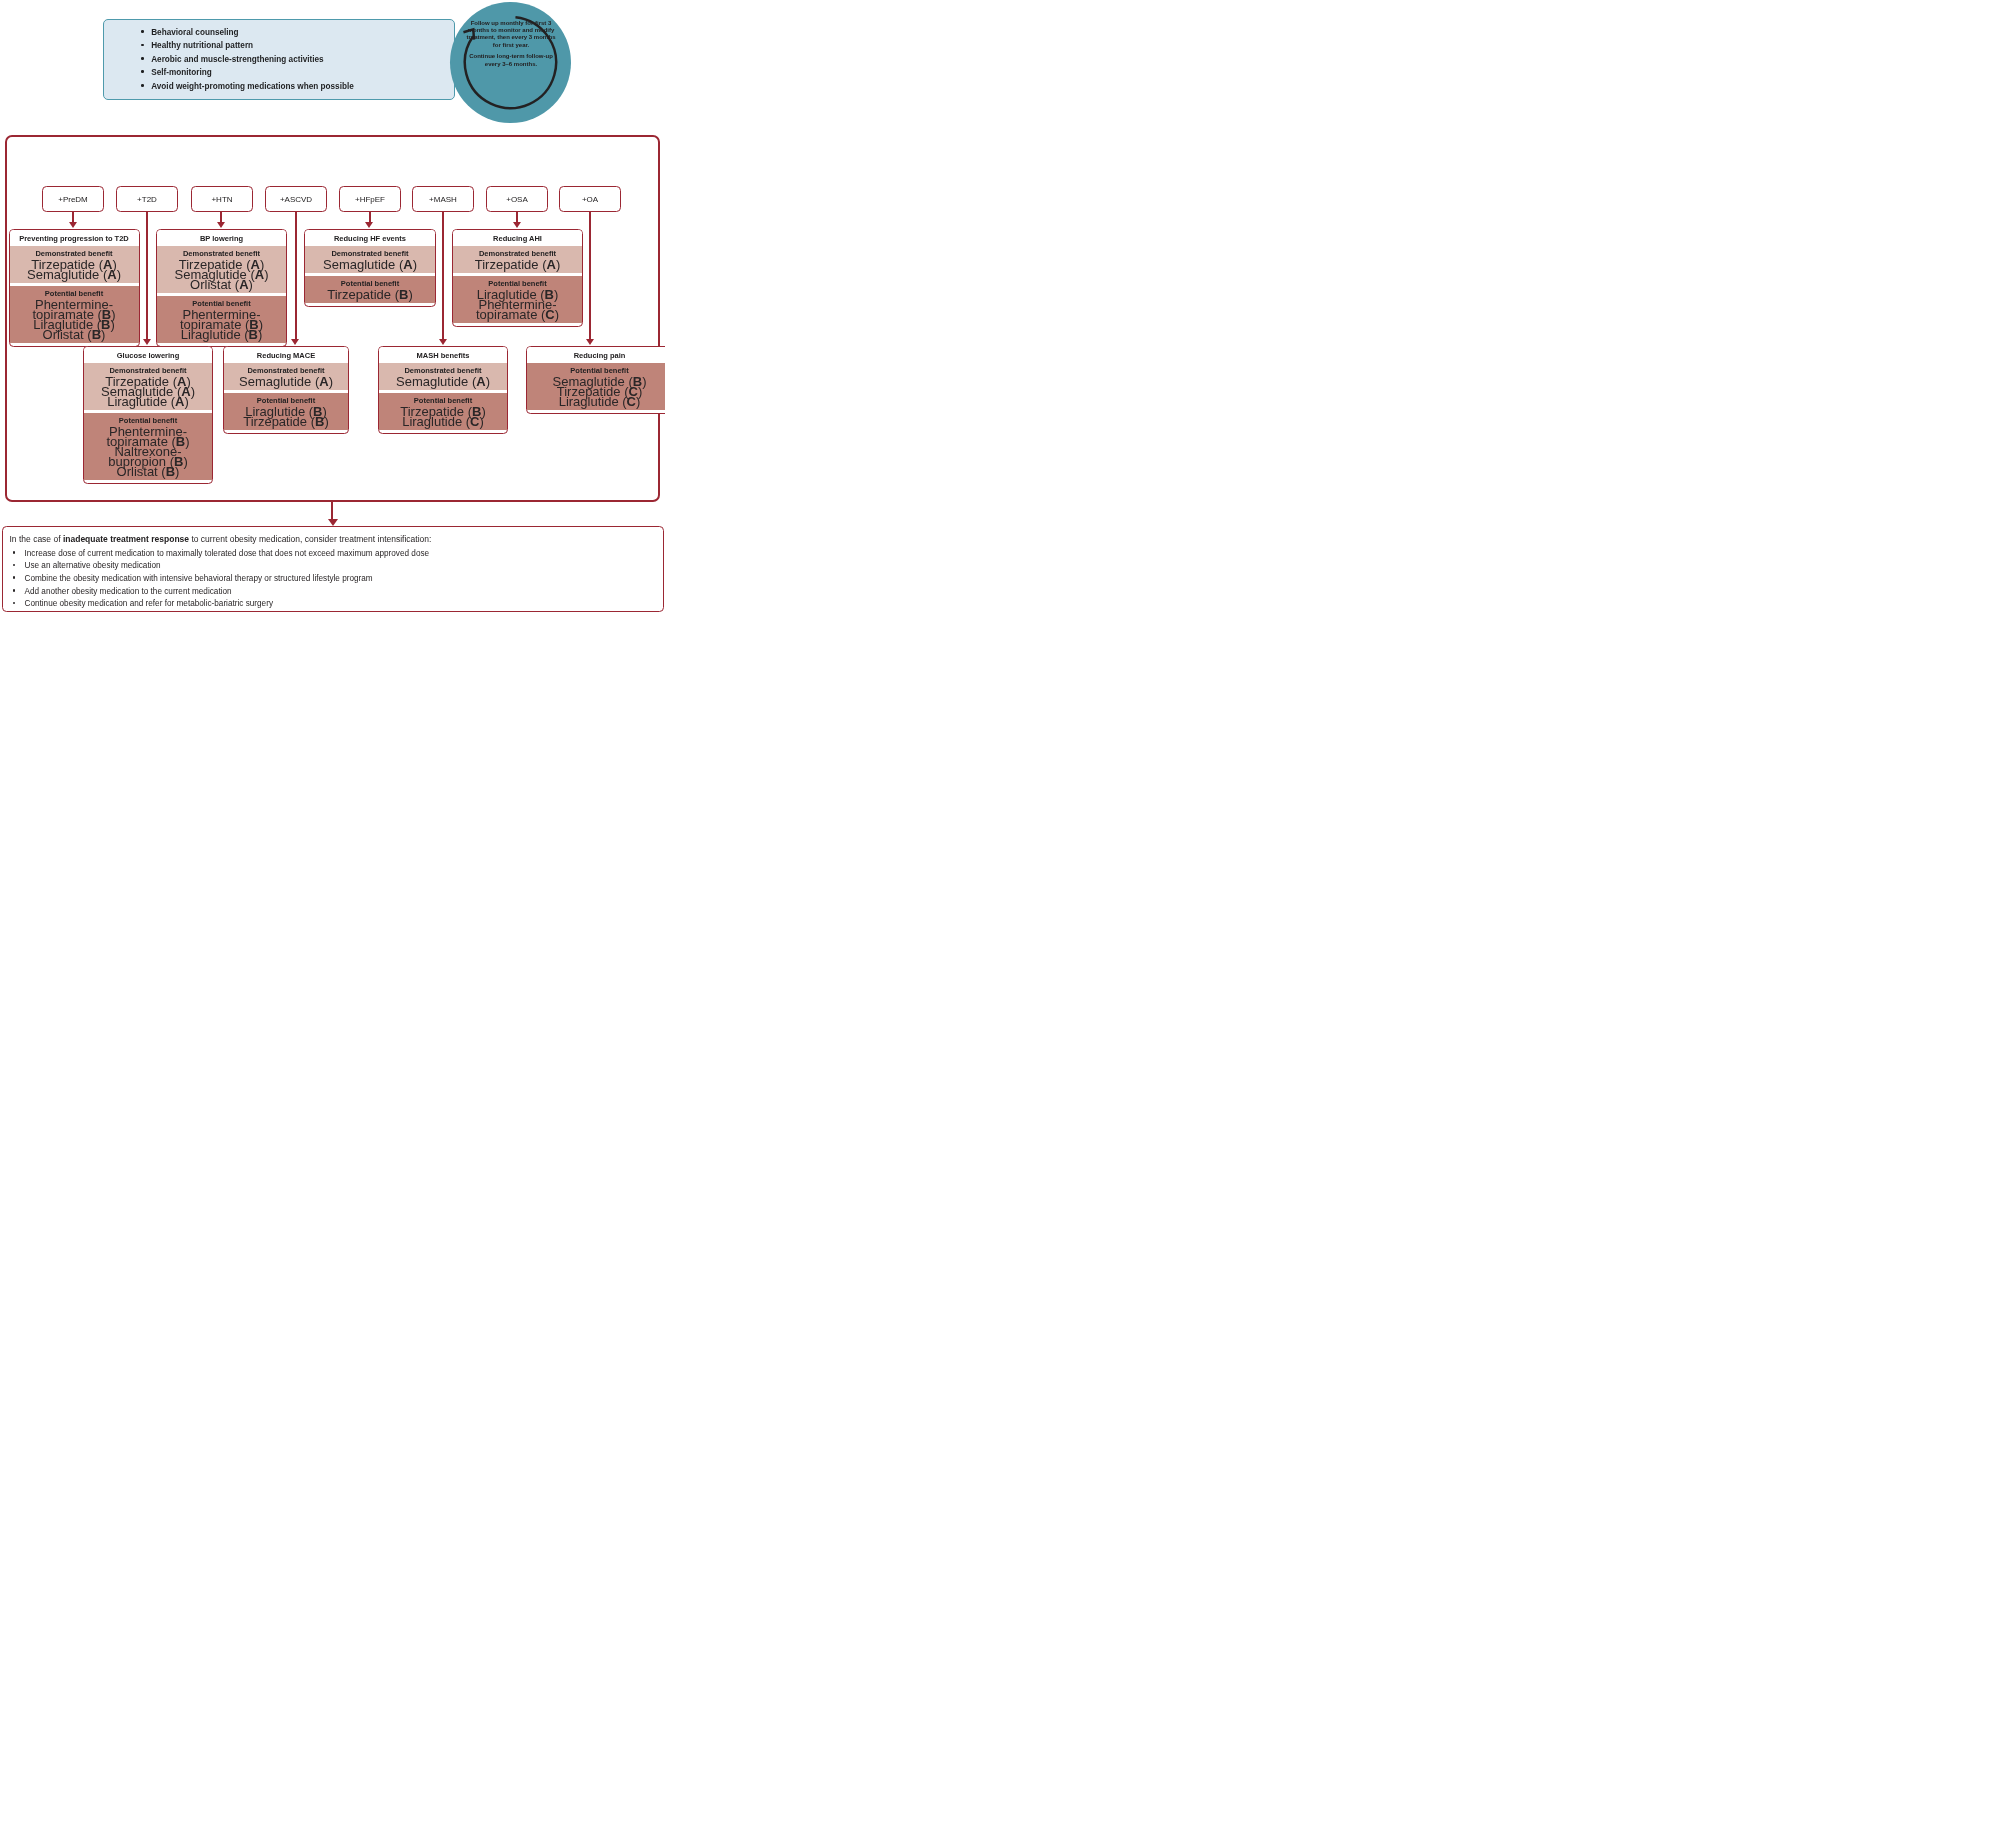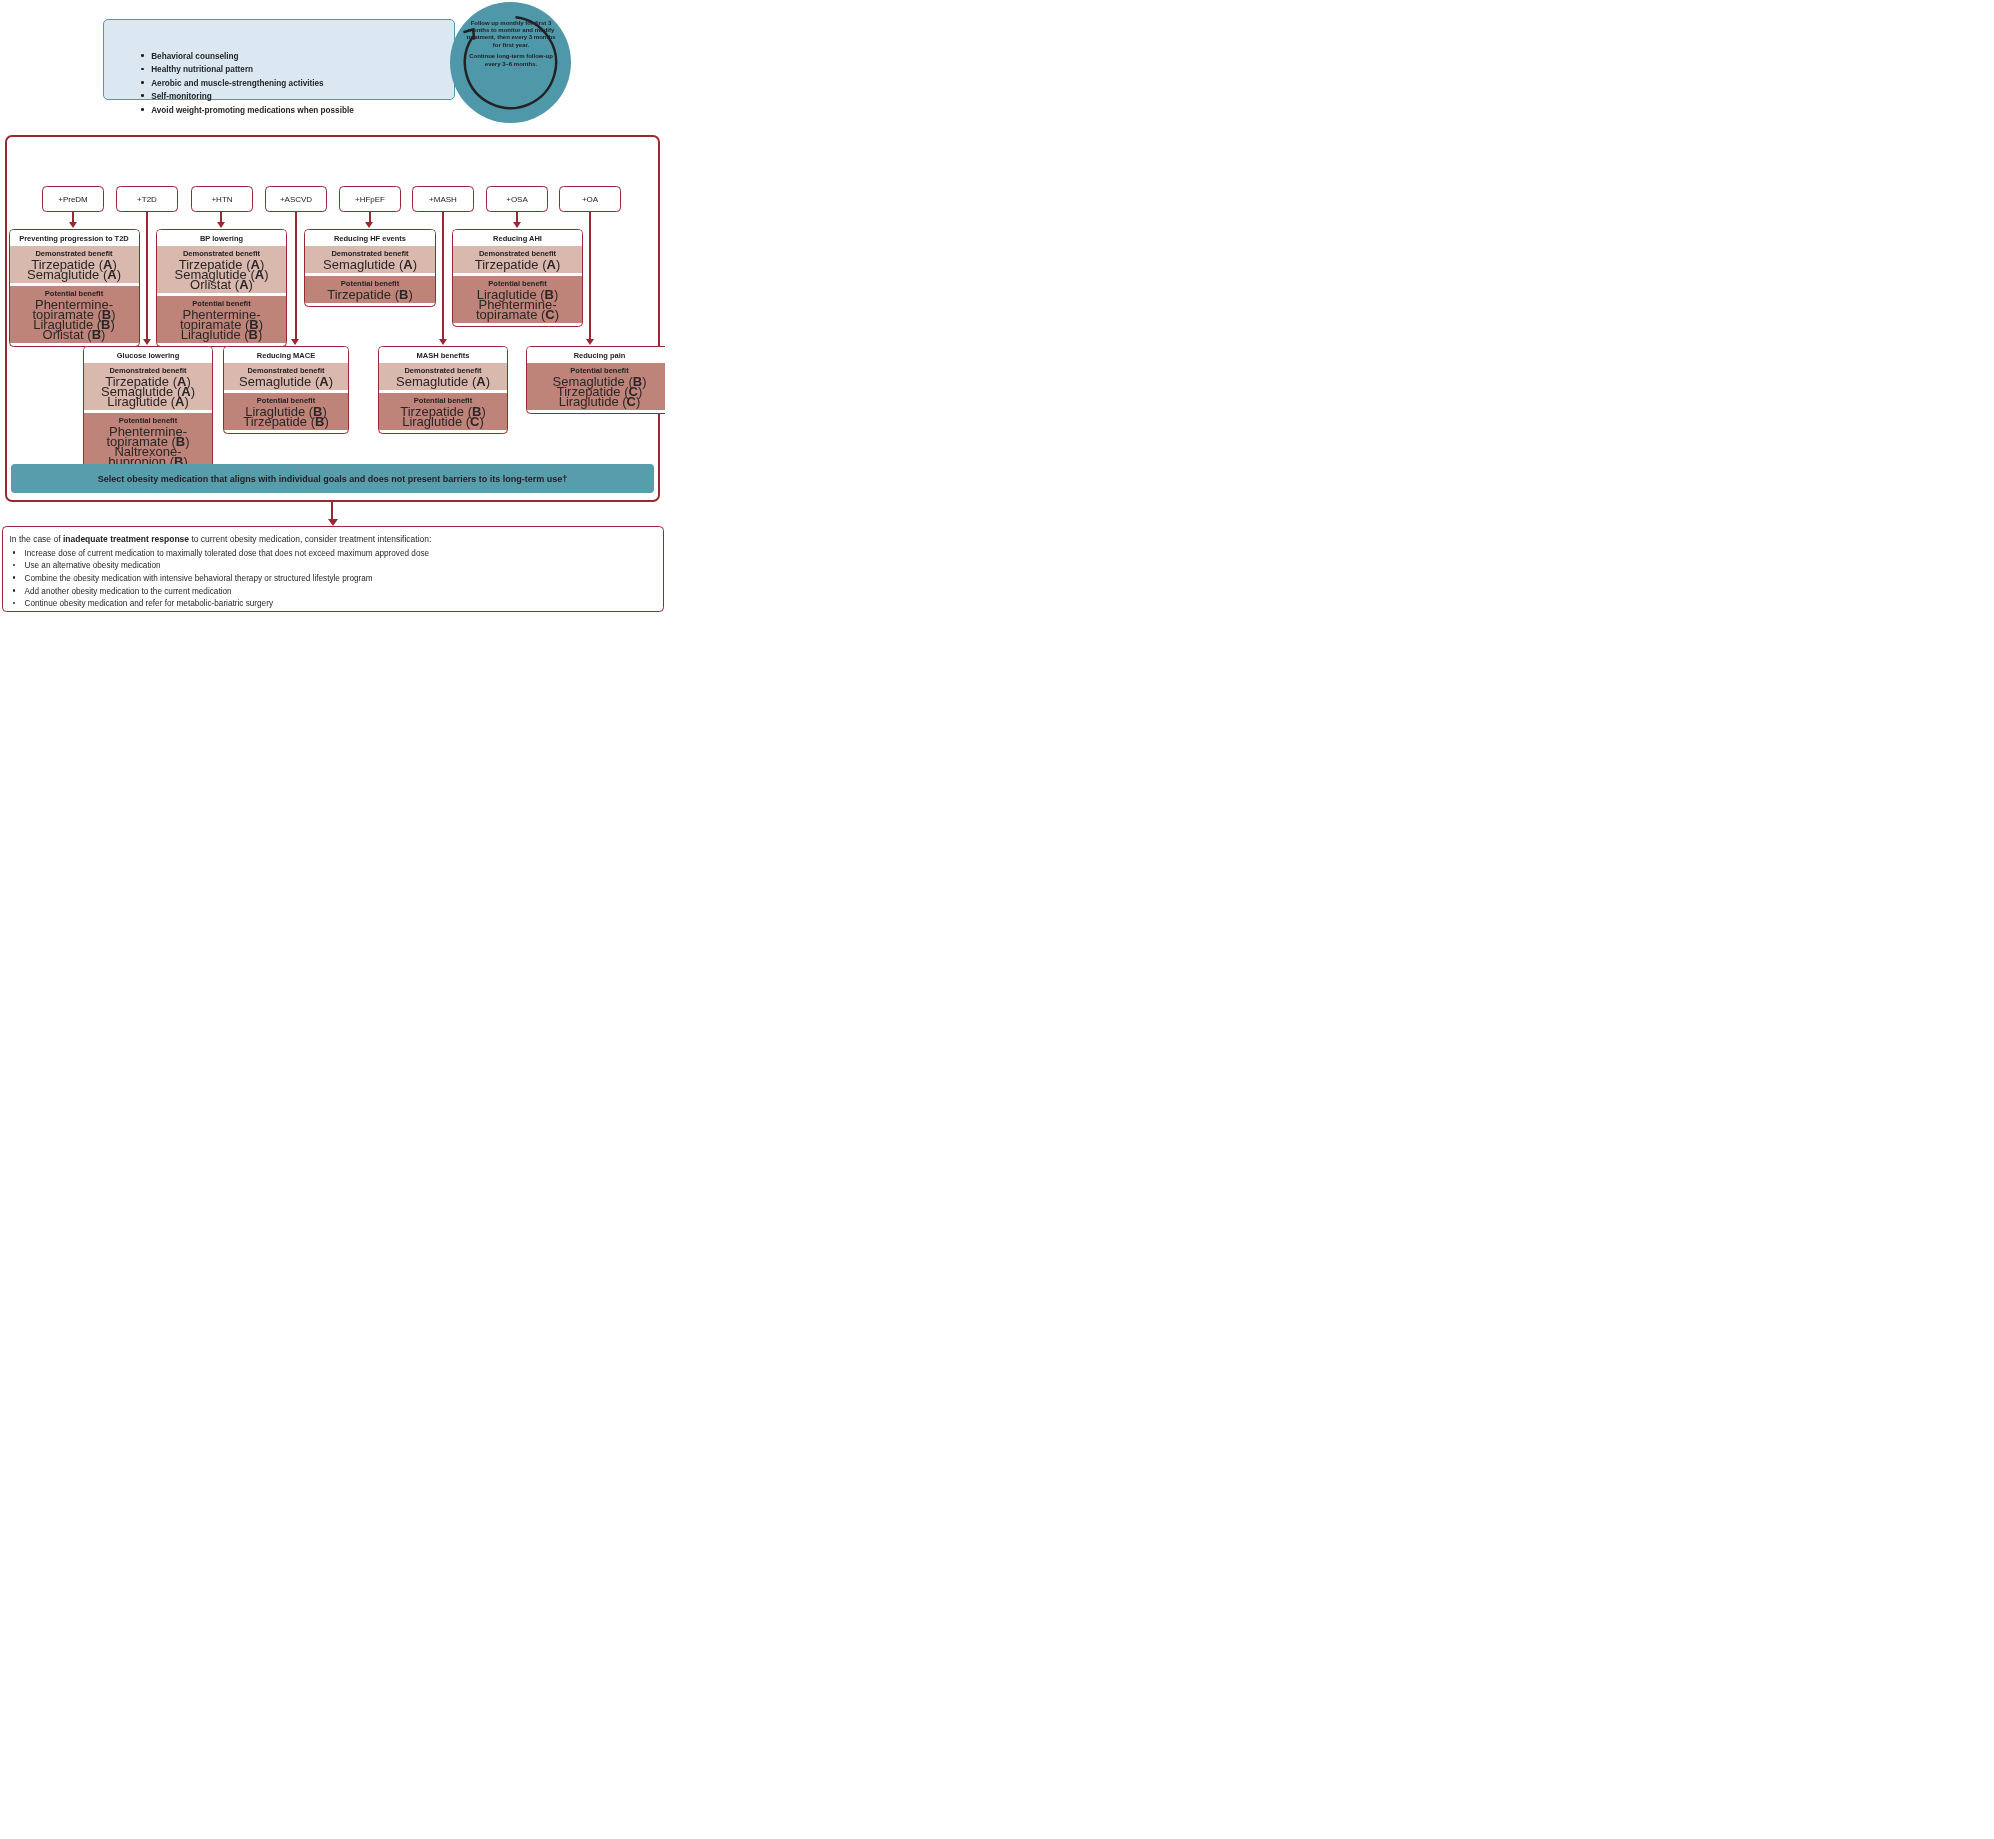--- a/index.html
+++ b/index.html
@@ -5,21 +5,21 @@
   html,body{margin:0;padding:0;background:#ffffff;}
   .page{
     position:relative;width:665px;height:613px;background:#ffffff;
     font-family:"Liberation Sans", sans-serif;color:#232122;overflow:hidden;
   }
   
   .lifestyle-box{
     position:absolute;left:103px;top:19px;width:352px;height:81px;
     background:#dce8f1;border:1.5px solid #4e9aac;border-radius:5px;box-sizing:border-box;
   }
-  .lifestyle-list{padding:24px 6px 0 37px;margin-top:8px;}
+  .lifestyle-list{padding:8px 6px 0 37px;}
   .lifestyle-list .bullet-row{display:flex;align-items:baseline;height:13.4px;font-size:8.2px;font-weight:700;color:#1f2022;}
   .lifestyle-list .dot{width:2.7px;height:2.7px;border-radius:50%;background:#1f2022;margin-right:7.5px;flex:0 0 auto;position:relative;top:-2px;}
   
   .followup-circle{
     position:absolute;left:450px;top:1.5px;width:121px;height:121px;border-radius:50%;
     background:#4f98a9;z-index:3;
   }
   .cycle-svg{position:absolute;left:0;top:0;width:121px;height:121px;}
   .circle-text{position:absolute;left:16px;top:18px;width:90px;text-align:center;color:#232122;}
   .circle-text p{margin:0 0 4px 0;font-size:6px;font-weight:700;line-height:7.4px;}
@@ -236,21 +236,20 @@
   <div class="benefit-box" style="left:526px;top:346px;width:147px">
       <div class="bb-title">Reducing pain</div>
       <div class="bb-section potential">
         <div class="bb-head">Potential benefit</div>
         <div class="bb-item">Semaglutide (<b>B</b>)</div>
         <div class="bb-item">Tirzepatide (<b>C</b>)</div>
         <div class="bb-item">Liraglutide (<b>C</b>)</div>
       </div>
     </div>
 
-  <div class="select-bar">Select obesity medication that aligns with individual goals and does not present barriers to its long-term use†</div>
 
   <div class="aline" style="left:331px;top:502px;height:17.4px;width:2px"></div>
   <div class="ahead" style="left:328px;top:519px;border-left-width:5px;border-right-width:5px;border-top-width:7px"></div>
 
   <section class="bottom-box">
     <p class="bottom-intro"><span>In the case of </span><b>inadequate treatment response</b><span> to current obesity medication, consider treatment intensification:</span></p>
     <div class="bottom-list">
         <div class="bullet-row">
           <span class="dot"></span>
           <span class="bullet-text">Increase dose of current medication to maximally tolerated dose that does not exceed maximum approved dose</span>

